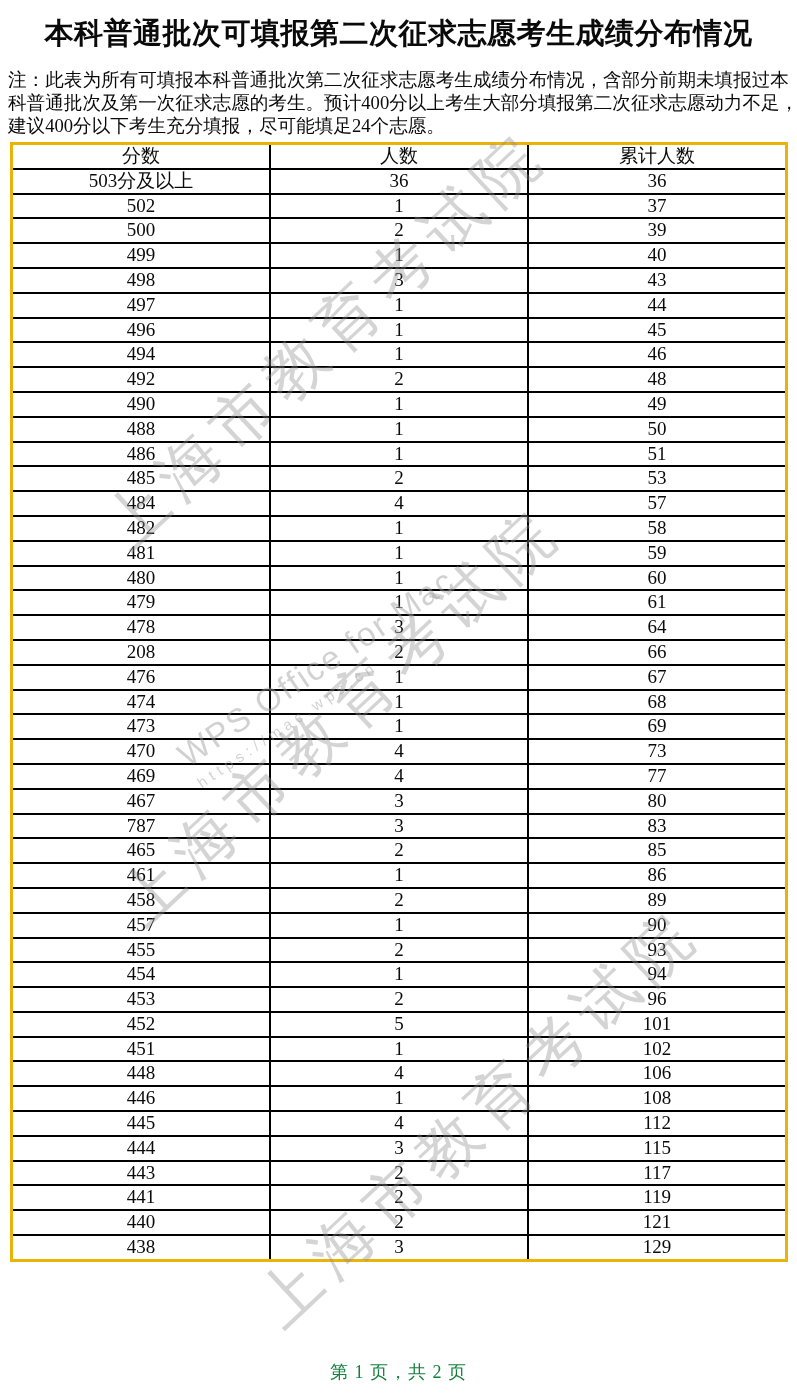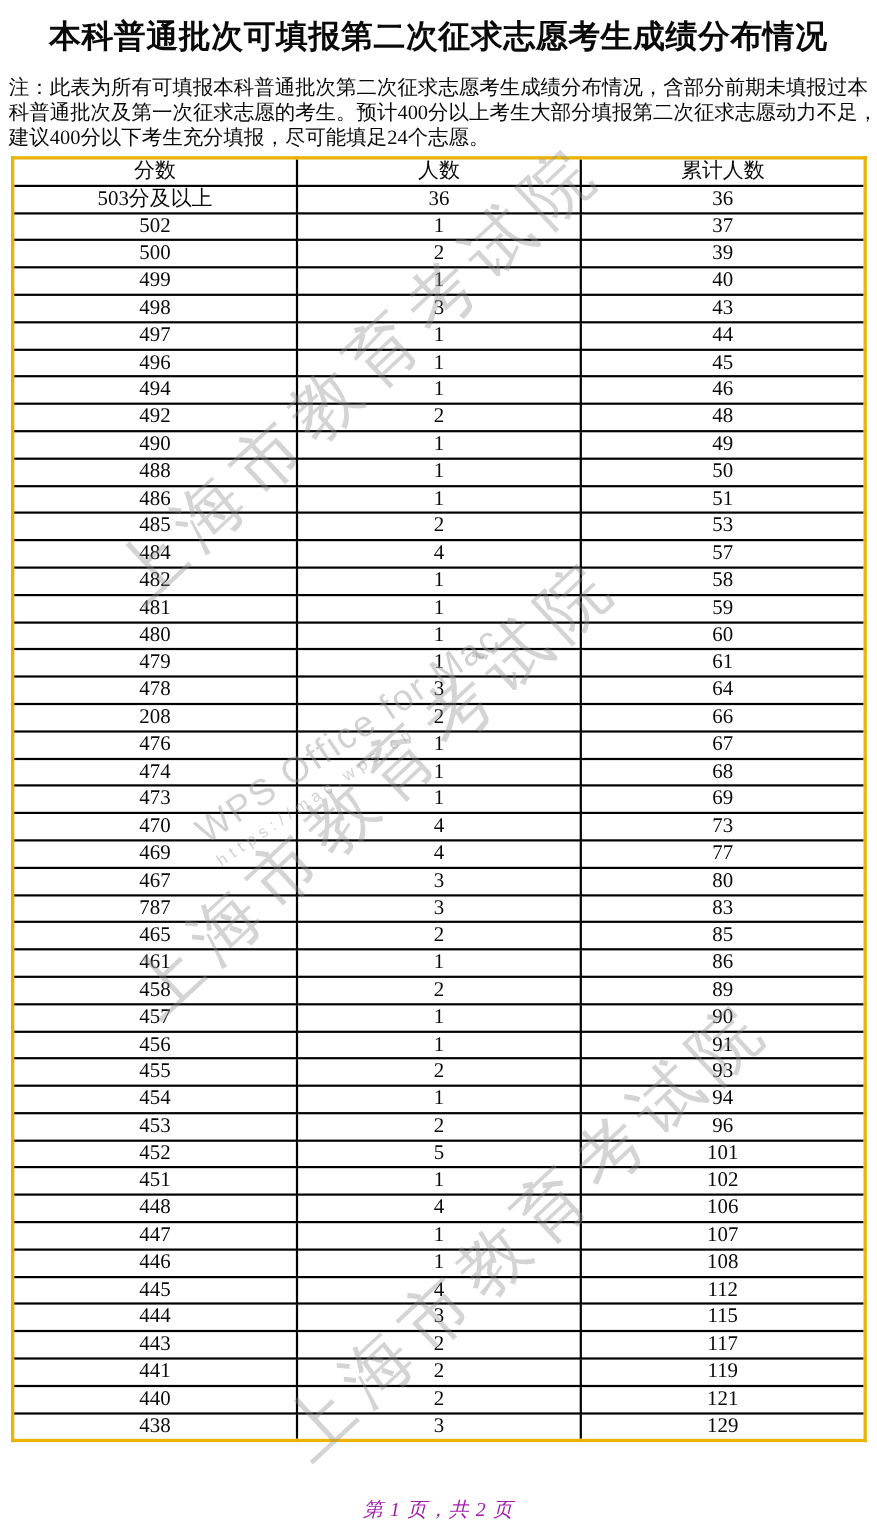--- a/index.html
+++ b/index.html
@@ -54,22 +54,21 @@
     color:#0a0a0a;
   }
 
   .footer {
     position:absolute;
     left:0; top:1360px;
     width:100%;
     text-align:center;
     font-size:18px;
     letter-spacing:1px;
-    color:#a21caf;
-    font-style:italic;
+    color:#15803d;
   }
 
   
   .wm {
     position:absolute;
     white-space:nowrap;
     font-size:62px;
     letter-spacing:10px;
     color:#8f8f8f;
     opacity:0.38;
@@ -276,25 +275,20 @@
           <td>458</td>
           <td>2</td>
           <td>89</td>
         </tr>
         <tr>
           <td>457</td>
           <td>1</td>
           <td>90</td>
         </tr>
         <tr>
-          <td>456</td>
-          <td>1</td>
-          <td>91</td>
-        </tr>
-        <tr>
           <td>455</td>
           <td>2</td>
           <td>93</td>
         </tr>
         <tr>
           <td>454</td>
           <td>1</td>
           <td>94</td>
         </tr>
         <tr>
@@ -311,25 +305,20 @@
           <td>451</td>
           <td>1</td>
           <td>102</td>
         </tr>
         <tr>
           <td>448</td>
           <td>4</td>
           <td>106</td>
         </tr>
         <tr>
-          <td>447</td>
-          <td>1</td>
-          <td>107</td>
-        </tr>
-        <tr>
           <td>446</td>
           <td>1</td>
           <td>108</td>
         </tr>
         <tr>
           <td>445</td>
           <td>4</td>
           <td>112</td>
         </tr>
         <tr>

